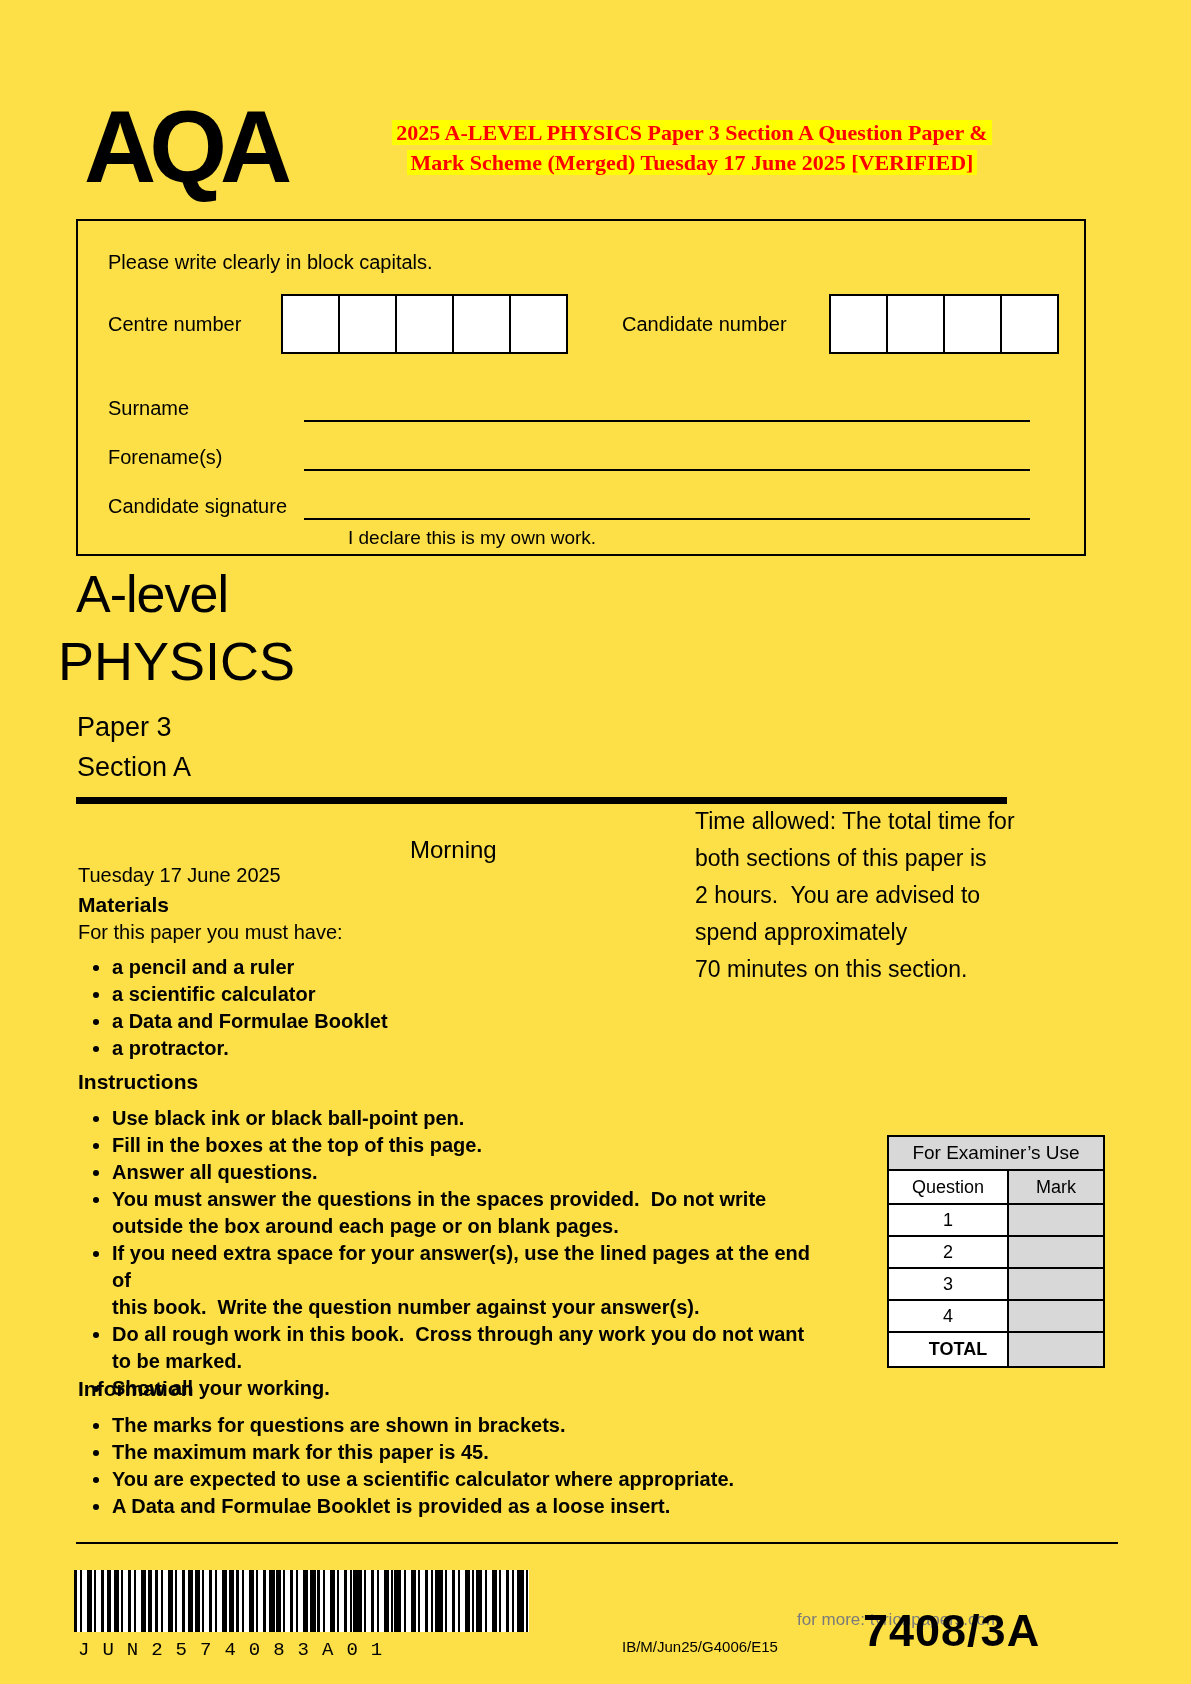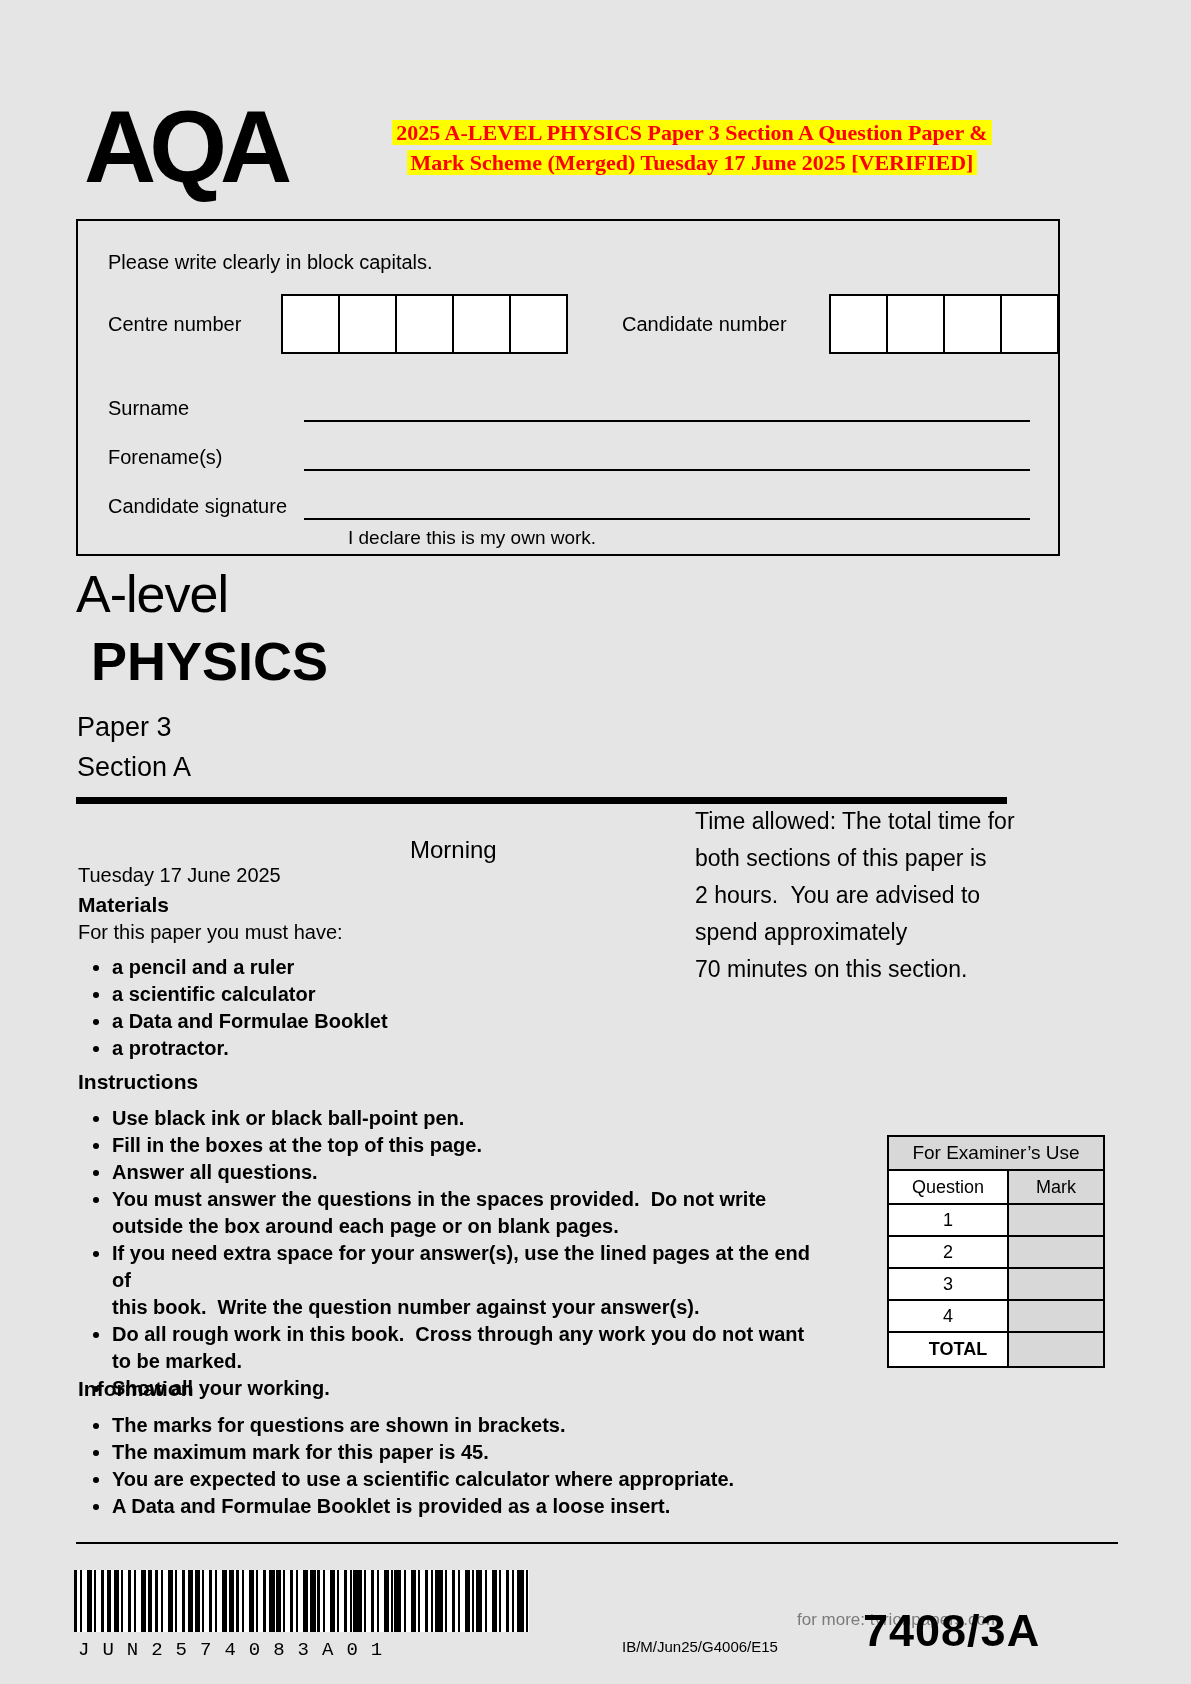--- a/index.html
+++ b/index.html
@@ -1,38 +1,38 @@
 <!DOCTYPE html>
 <html><head>
 <meta charset="utf-8">
 <style>
   html,body{margin:0;padding:0;background:#fff;}
-  #page{position:relative;width:1191px;height:1684px;background:#e5e5e5;
+  #page{position:relative;width:1191px;height:1684px;background:#fde047;
         font-family:"Liberation Sans",sans-serif;color:#000;overflow:hidden;}
   .abs{position:absolute;}
 
   
   #logo{left:84px;top:96px;font-size:100px;font-weight:900;letter-spacing:-7px;
         transform:scaleY(1.02);line-height:1;}
   #banner{left:368px;top:118px;width:648px;text-align:center;
           font-family:"Liberation Serif",serif;font-weight:bold;
           font-size:22px;line-height:30px;}
   #banner span{background:#ffff00;color:#ff0000;padding:0 4px;}
 
   
-  #candbox{left:76px;top:219px;width:980px;height:333px;border:2px solid #000;}
+  #candbox{left:76px;top:219px;width:980px;height:333px;border:2px solid #000;padding-left:26px;}
   #candbox .lbl{font-size:20px;}
   .cellrow{display:flex;}
   .cell{width:55px;height:56px;border:2px solid #000;margin-left:-2px;background:#fff;}
   .cell:first-child{margin-left:0;}
   .wline{border-bottom:2px solid #000;height:0;}
 
   
   #alevel{left:76px;top:568px;font-size:52px;letter-spacing:-1px;line-height:1;}
-  #subject{left:91px;top:634px;font-size:54px;font-weight:700;letter-spacing:0;line-height:1;}
+  #subject{left:58px;top:634px;font-size:54px;font-weight:400;letter-spacing:0;line-height:1;}
   #paper{left:77px;top:712px;font-size:27px;}
   #section{left:77px;top:752px;font-size:27px;}
   #rule{left:76px;top:797px;width:931px;height:7px;background:#000;}
 
   
   #examdate{left:78px;top:864px;font-size:20px;}
   #session{left:410px;top:836px;font-size:24px;}
   #timeallowed{left:695px;top:803px;width:345px;font-size:23px;line-height:37px;white-space:pre-wrap;}
 
   

